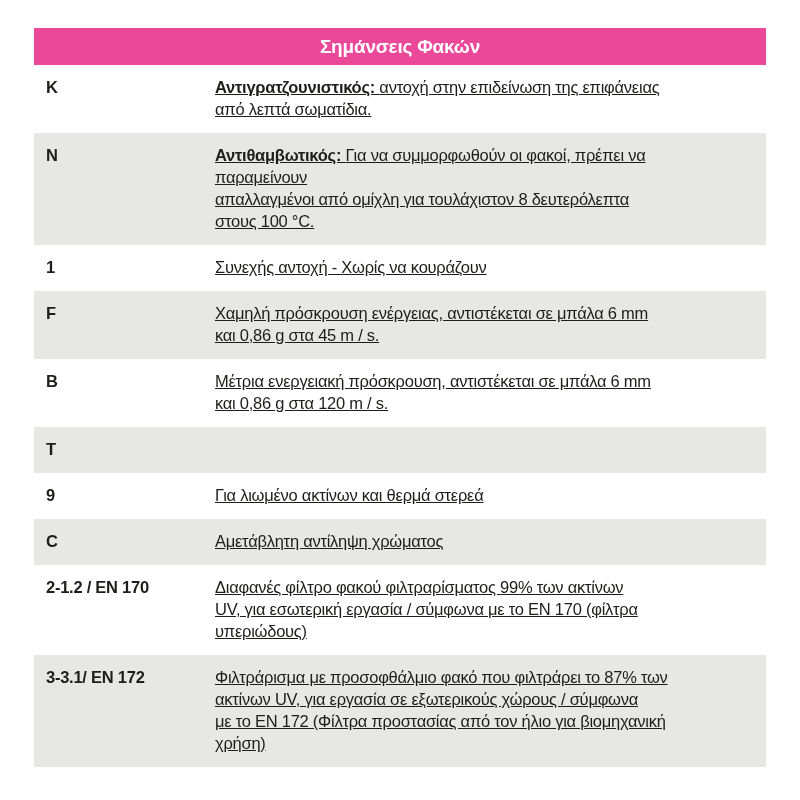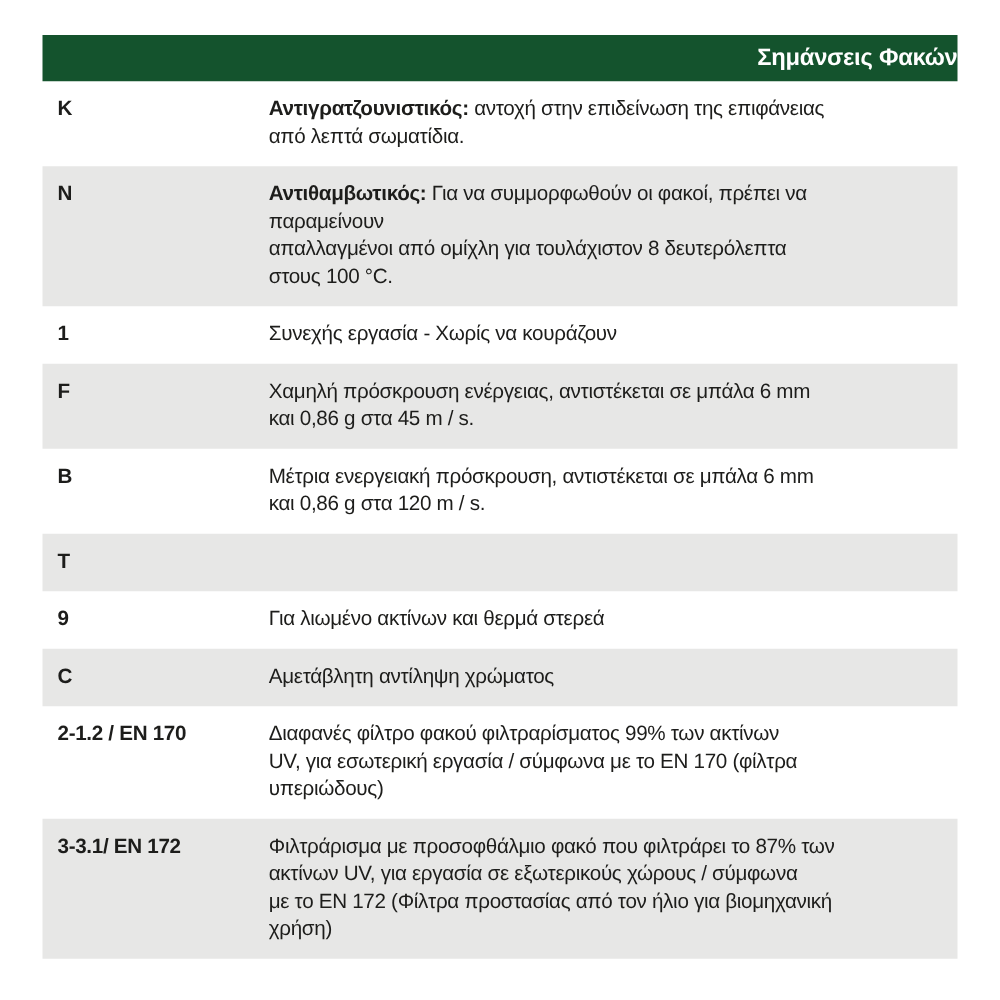--- a/index.html
+++ b/index.html
@@ -9,25 +9,25 @@
     width: 800px;
     height: 800px;
     font-family: "Liberation Sans", sans-serif;
     color: #1d1d1b;
   }
   .table-wrap {
     margin: 28px 34px 0 34px;
     width: 732px;
   }
   .table-header {
-    background: #14532d;
+    background: #ec4899;
     height: 37px;
     display: flex;
     align-items: center;
-    justify-content: flex-end;
+    justify-content: center;
   }
   .table-title {
     color: #ffffff;
     font-weight: bold;
     font-size: 19px;
     letter-spacing: -0.2px;
   }
   .rows .row {
     display: flex;
     padding: 11px 18px 13px 12px;
@@ -40,20 +40,21 @@
   }
   .code {
     flex: none;
     width: 169px;
     font-weight: bold;
     white-space: nowrap;
   }
   .desc {
     flex: 1;
     white-space: pre-line;
+    text-decoration: underline;
   }
   .term {
     font-weight: bold;
   }
 </style>
 </head>
 <body>
 
 <div class="table-wrap">
   <div class="table-header">
@@ -67,21 +68,21 @@
     </div>
     <div class="row">
       <div class="code">N</div>
       <div class="desc"><span class="term">Αντιθαμβωτικός: </span><span>Για να συμμορφωθούν οι φακοί, πρέπει να
 παραμείνουν
 απαλλαγμένοι από ομίχλη για τουλάχιστον 8 δευτερόλεπτα
 στους 100 °C.</span></div>
     </div>
     <div class="row">
       <div class="code">1</div>
-      <div class="desc"><span class="term"></span><span>Συνεχής εργασία - Χωρίς να κουράζουν</span></div>
+      <div class="desc"><span class="term"></span><span>Συνεχής αντοχή - Χωρίς να κουράζουν</span></div>
     </div>
     <div class="row">
       <div class="code">F</div>
       <div class="desc"><span class="term"></span><span>Χαμηλή πρόσκρουση ενέργειας, αντιστέκεται σε μπάλα 6 mm
 και 0,86 g στα 45 m / s.</span></div>
     </div>
     <div class="row">
       <div class="code">B</div>
       <div class="desc"><span class="term"></span><span>Μέτρια ενεργειακή πρόσκρουση, αντιστέκεται σε μπάλα 6 mm
 και 0,86 g στα 120 m / s.</span></div>

